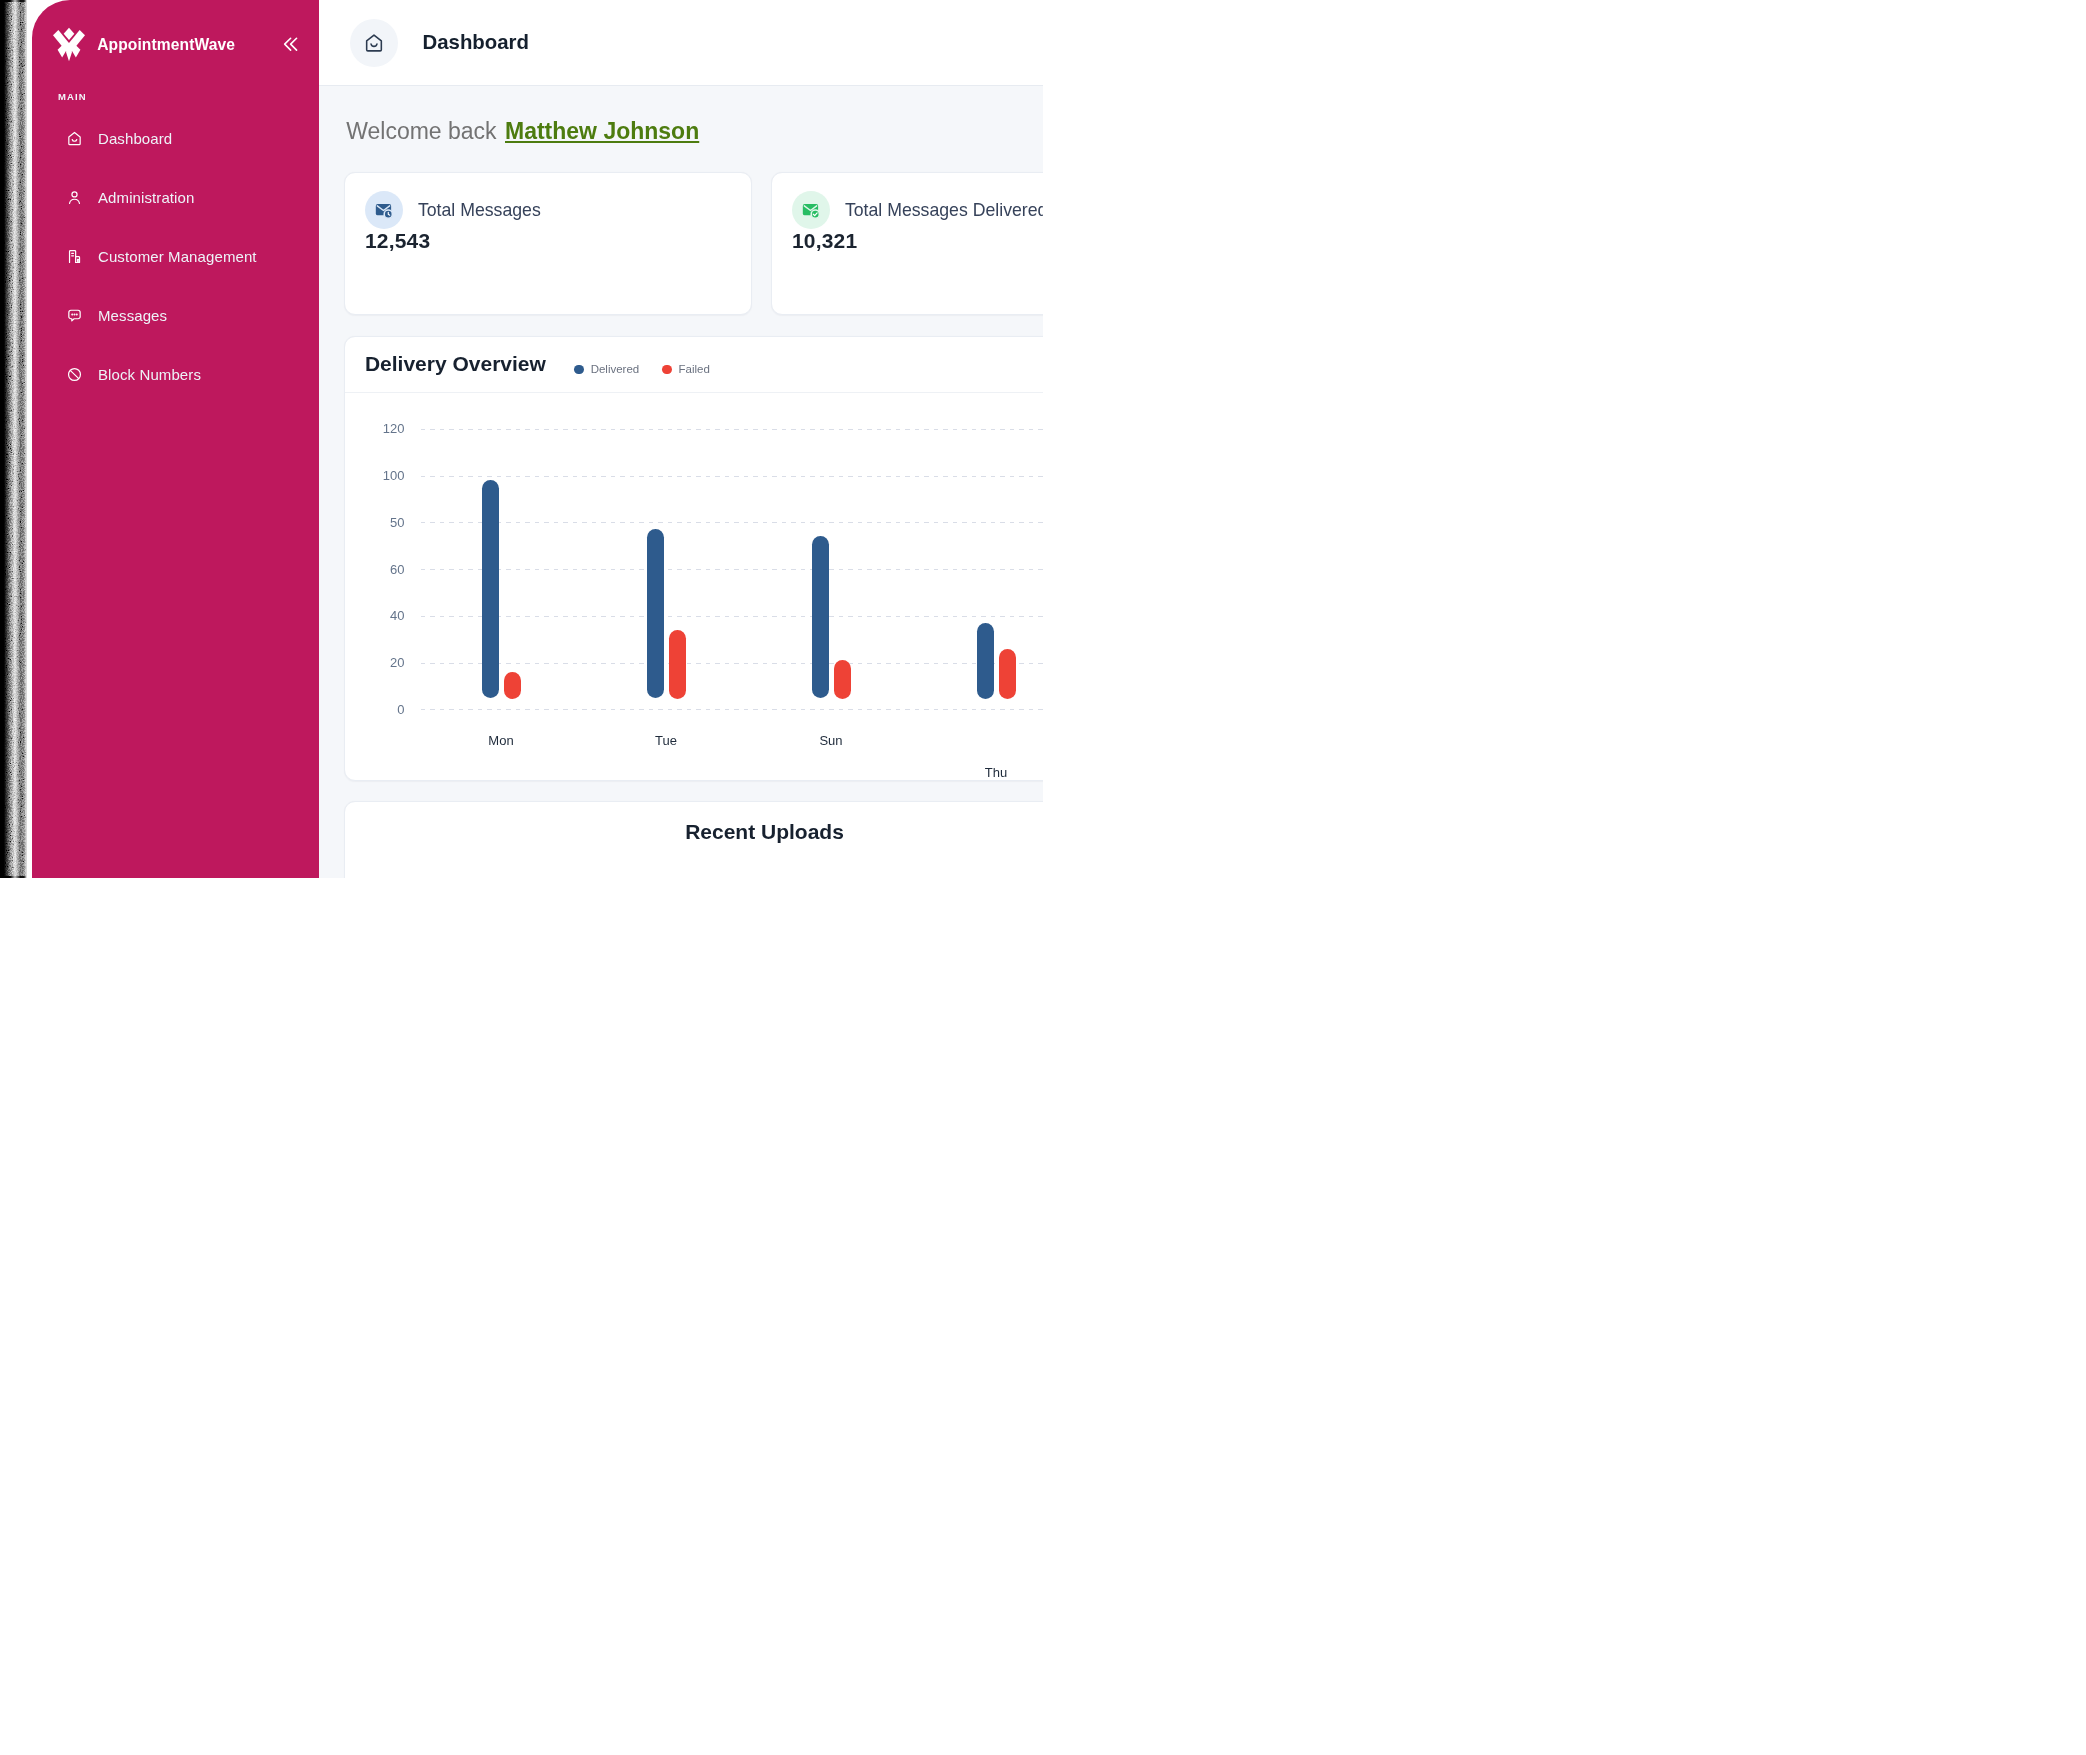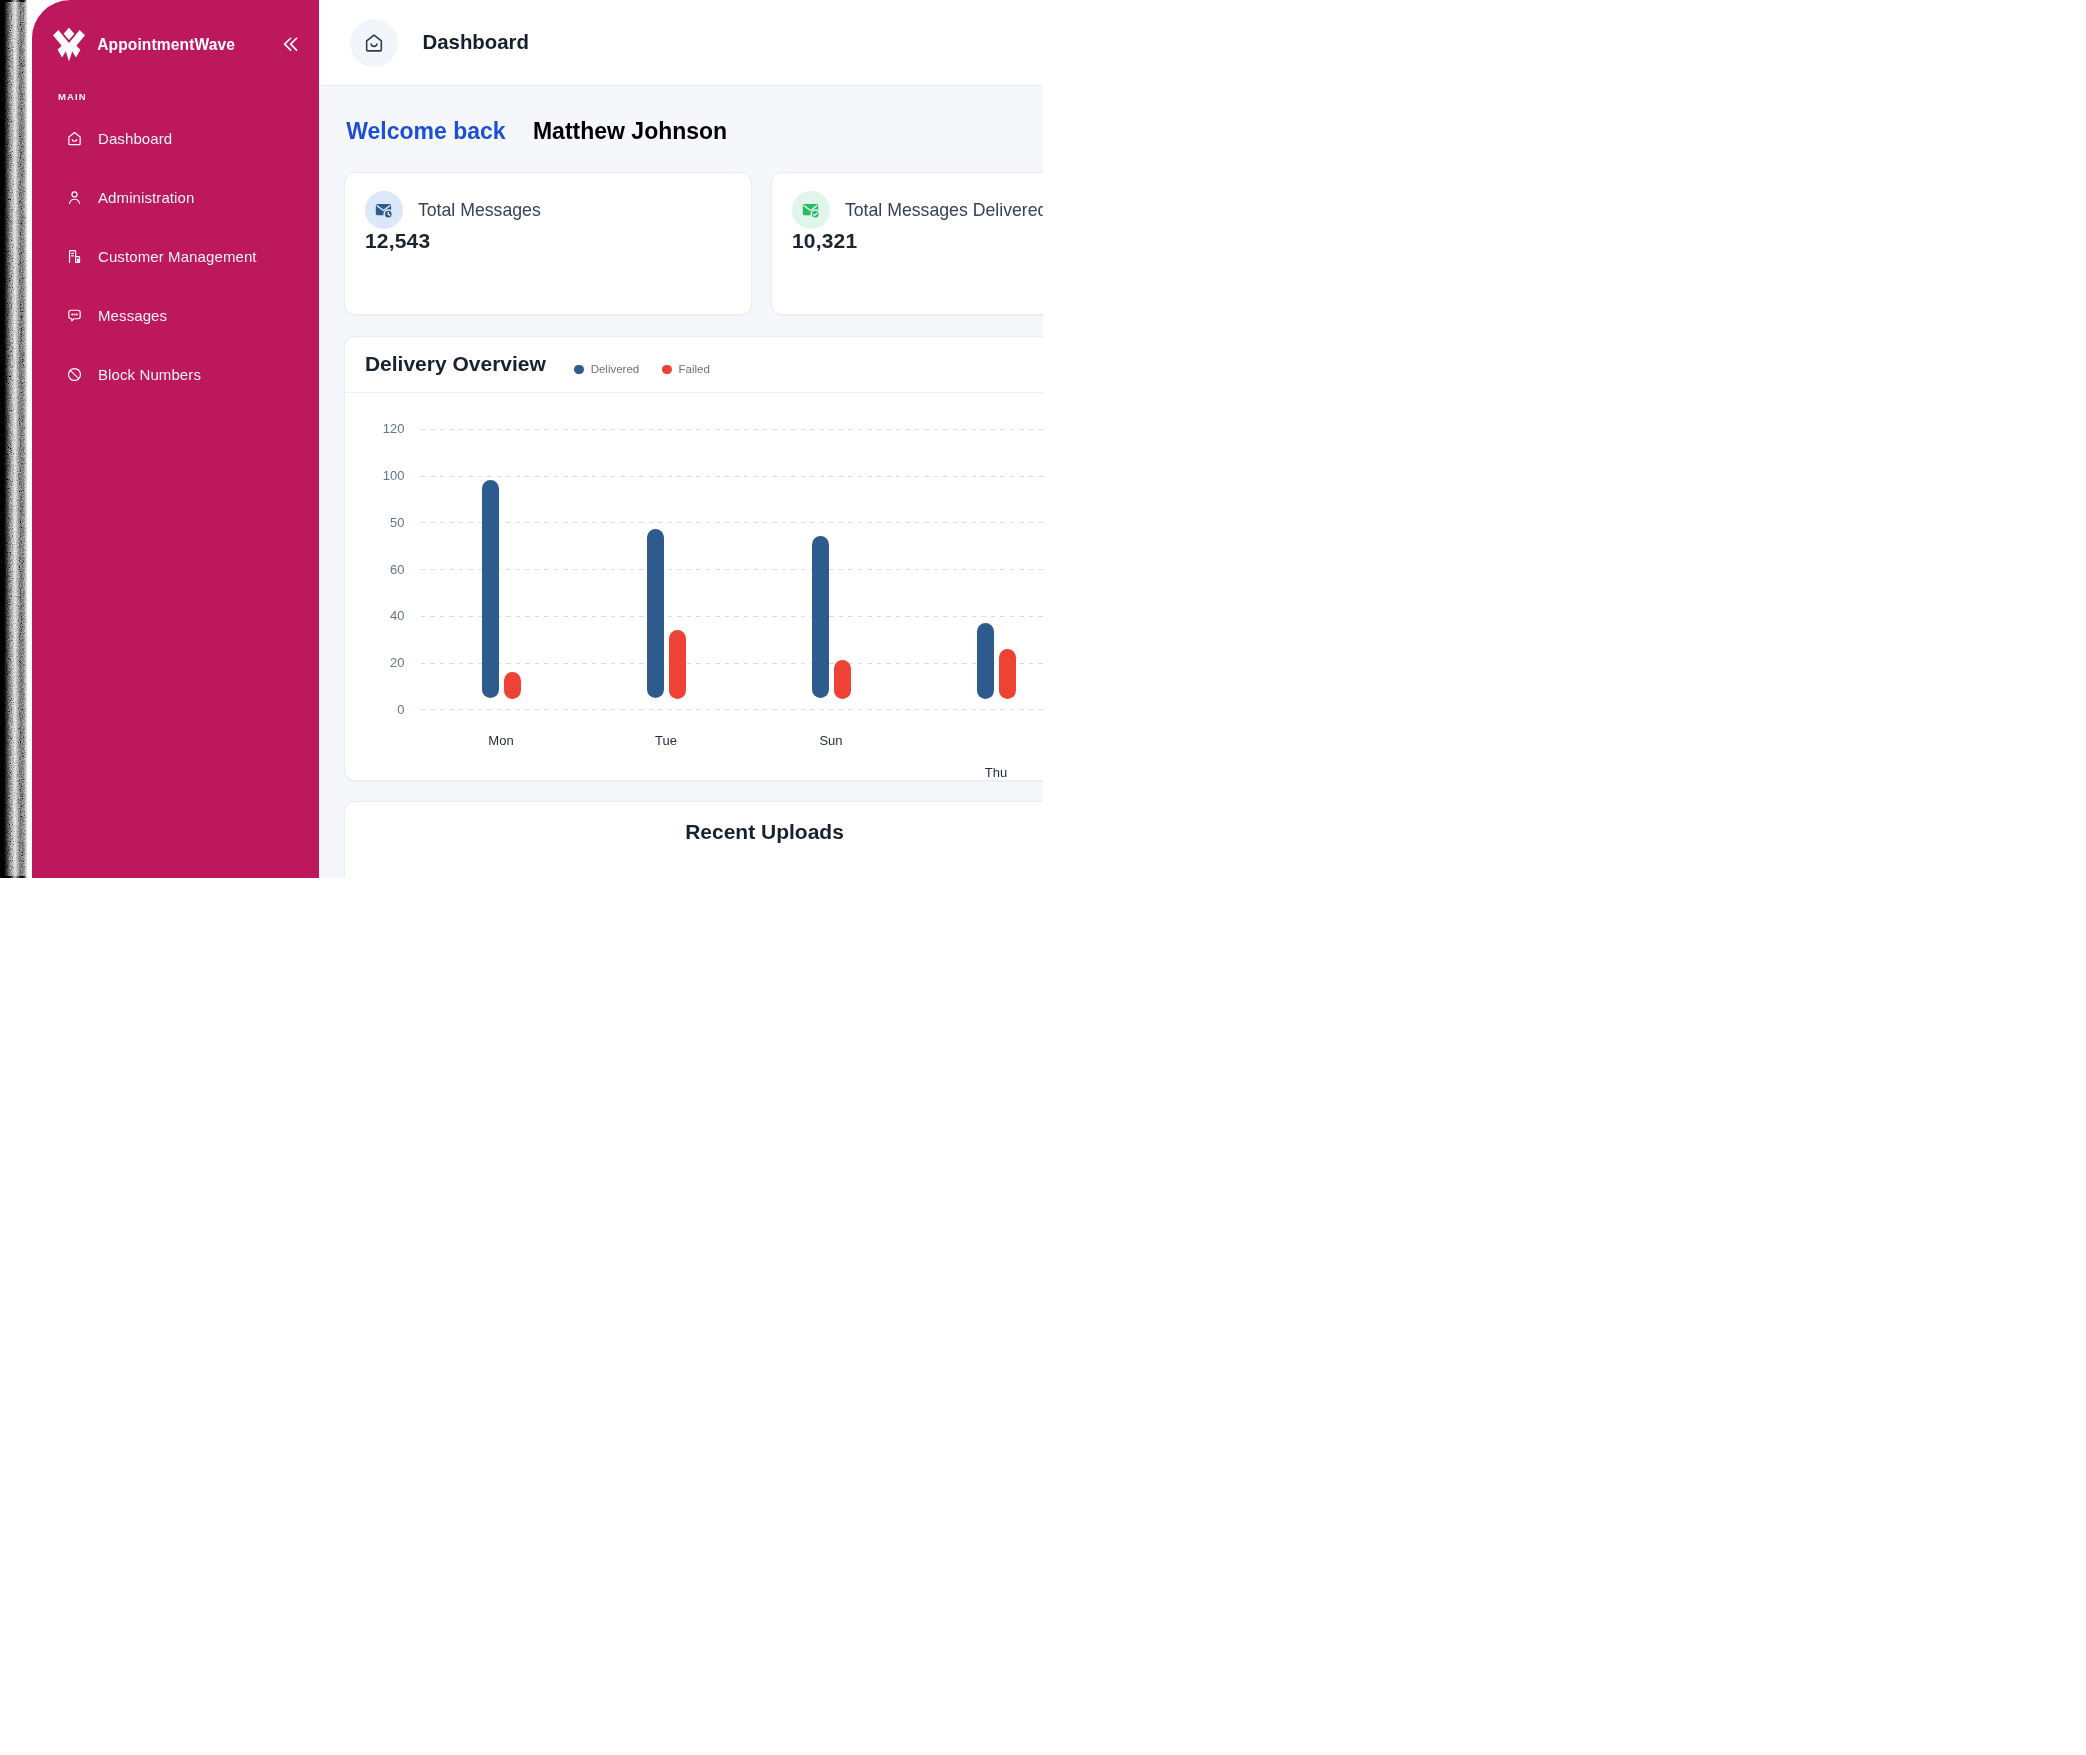--- a/index.html
+++ b/index.html
@@ -33,22 +33,22 @@
   .header { position:absolute; left:319px; right:0; top:0; height:86px; background:#fff;
     border-bottom:0.7px solid #e7ebf1; display:flex; align-items:center; padding-left:31px; gap:24.5px; z-index:3; }
   .header-badge { width:48px; height:48px; border-radius:50%; background:#f2f5f9;
     display:flex; align-items:center; justify-content:center; }
   .header-title { font-size:20.4px; font-weight:650; color:#15202e; }
 
   
   .content { position:absolute; left:319px; top:86px; right:0; bottom:0; background:#f5f7fa;
     padding:31px 0 0 24.5px; z-index:2; }
   .welcome { font-size:23px; margin:1.4px 0 27px 2.7px; }
-  .welcome .pre { color:#1d4ed8; font-weight:700; }
-  .welcome .usr { color:#000000; font-weight:700; margin-left:21px; }
+  .welcome .pre { color:#737373; font-weight:400; }
+  .welcome .usr { color:#4d7c0f; font-weight:700; margin-left:2px;text-decoration:underline; }
 
   .stats-row { display:flex; gap:19px; }
   .card { background:#fff; border:0.7px solid #e9edf3; border-radius:11px;
     box-shadow:0 0.7px 1.4px rgba(16,24,40,.04); }
   .stat-card { width:408px; height:143px; padding:17.7px 20.4px; flex:0 0 auto; }
   .stat-head { display:flex; align-items:center; gap:15px; }
   .stat-ico { width:38px; height:38px; border-radius:50%; display:flex; align-items:center; justify-content:center; }
   .stat-label { font-size:17.7px; color:#36425a; font-weight:500; white-space:nowrap; }
   .stat-value { font-size:21px; font-weight:800; color:#1b2430; letter-spacing:0.2px; }
 

